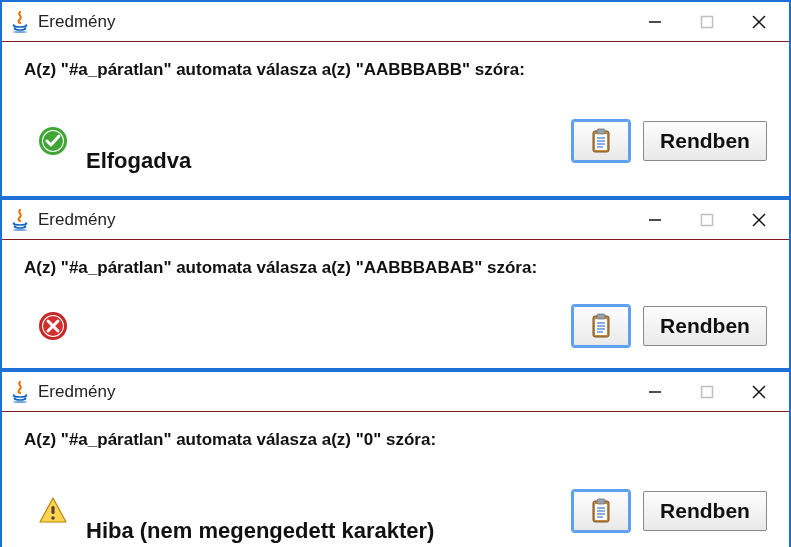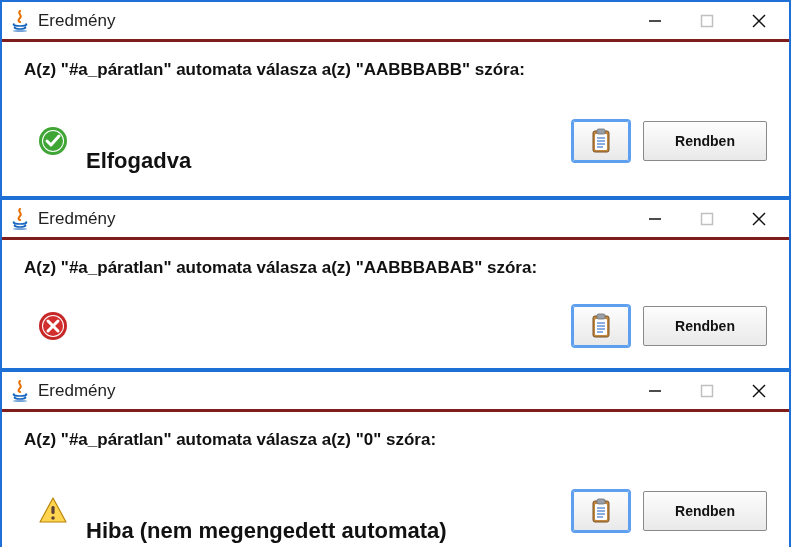--- a/index.html
+++ b/index.html
@@ -14,21 +14,21 @@
     border: 2px solid #1e6fd6;
     background: #fff;
     position: relative;
   }
   .titlebar {
     height: 40px;
     display: flex;
     align-items: center;
     padding: 0 4px 0 8px;
     background: #fff;
-    border-bottom: 3px solid #7f1d1d;
+    border-bottom: 1px solid #7f1d1d;
   }
   .java-icon {
     width: 20px;
     height: 22px;
     margin-right: 8px;
   }
   .title-text {
     flex: 0 0 auto;
     color: #222;
     font-size: 17px;
@@ -69,21 +69,21 @@
     font-weight: 700;
     color: #111;
     flex: 0 0 auto;
     margin-top: 40px;
   }
   .status-spacer { flex: 1 1 auto; }
   .btn {
     height: 40px;
     border: 1px solid #8a8a8a;
     background: linear-gradient(#fdfdfd, #e9e9e9);
-    font-size: 14px;
+    font-size: 21px;
     font-weight: 600;
     color: #111;
     display: flex;
     align-items: center;
     justify-content: center;
     padding: 0 14px;
     border-radius: 2px;
   }
   .btn-focus {
     outline: 2px solid #5ea0ef;
@@ -257,21 +257,21 @@
   <div class="body">
     <div class="prompt">A(z) "#a_páratlan" automata válasza a(z) "0" szóra:</div>
     <div class="status-row">
       <span class="status-icon">
         <svg viewBox="0 0 30 30">
           <path d="M15 2 L28 26 L2 26 Z" fill="#ffd54f" stroke="#b8860b" stroke-width="1.2" stroke-linejoin="round"></path>
           <rect x="13.4" y="10" width="3.2" height="8" rx="1.5" fill="#5d4037"></rect>
           <circle cx="15" cy="22" r="1.8" fill="#5d4037"></circle>
         </svg>
       </span>
-      <span class="status-text">Hiba (nem megengedett automata)</span>
+      <span class="status-text">Hiba (nem megengedett karakter)</span>
       <span class="status-spacer"></span>
       <span class="btn btn-focus icon-btn">
         <span class="clipboard-icon">
           <svg viewBox="0 0 22 26">
             <rect x="3" y="3" width="16" height="21" rx="2" fill="#c2873f" stroke="#7a5324" stroke-width="1"></rect>
             <rect x="5" y="6" width="12" height="16" rx="1" fill="#fff"></rect>
             <rect x="7" y="1" width="8" height="5" rx="1.5" fill="#9aa0a6" stroke="#6b6f73" stroke-width="0.8"></rect>
             <line x1="7" y1="10" x2="15" y2="10" stroke="#5a8bd6" stroke-width="1.4"></line>
             <line x1="7" y1="13" x2="15" y2="13" stroke="#5a8bd6" stroke-width="1.4"></line>
             <line x1="7" y1="16" x2="15" y2="16" stroke="#5a8bd6" stroke-width="1.4"></line>

